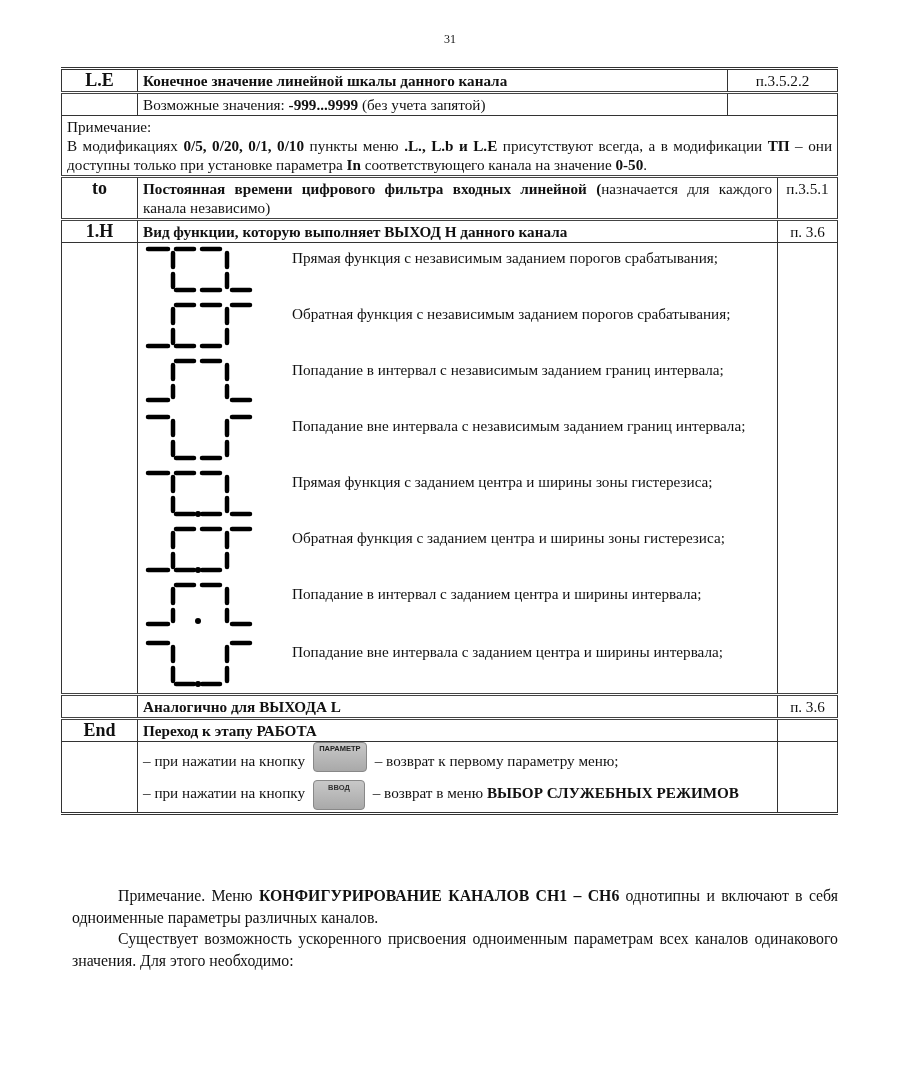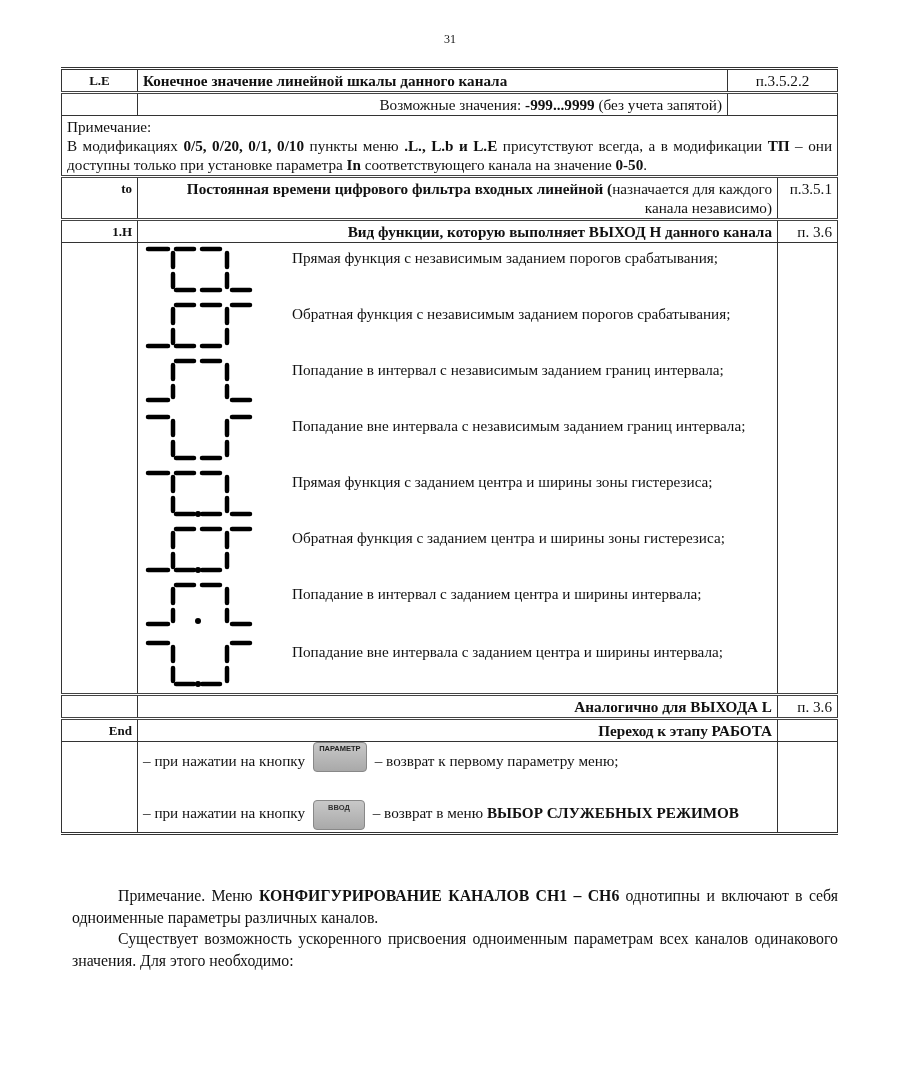--- a/index.html
+++ b/index.html
@@ -12,22 +12,22 @@
     font-size: 12px;
   }
   table.spec {
     position: absolute; top: 67px; left: 61px; width: 776px;
     border-collapse: collapse; table-layout: fixed;
     border-top: 3px double #333; border-bottom: 3px double #333;
   }
   table.spec td {
     border: 1px solid #333; padding: 1px 5px; vertical-align: top; line-height: 19px;
   }
-  table.spec tr.dbl-top td { border-top: 3px double #444; text-align: right; }
-  td.code { text-align: center; font-weight: bold; font-size: 13px; }
+  table.spec tr.dbl-top td { border-top: 3px double #444; }
+  td.code { text-align: center; font-weight: bold; font-size: 18px; }
   td.ref { text-align: center; vertical-align: middle; }
   .b { font-weight: bold; }
   .just { text-align: justify; }
   .note-cell { padding: 1px 5px 2px 5px; line-height: 21.5px; margin-top: 28px; }
 
   
   .func-cell { padding: 0 !important; }
   .func-item { display: flex; align-items: flex-start; height: 56px; position: relative; gap: 28px; }
   .func-item.tall { height: 58px; }
   .glyph { width: 122px; flex: 0 0 122px; height: 56px; position: relative; }
@@ -259,21 +259,21 @@
     <td class="code">End</td>
     <td colspan="2" class="b">Переход к этапу РАБОТА</td>
     <td></td>
   </tr>
   <tr>
     <td></td>
     <td colspan="2" style="padding-top:6px;padding-bottom:2px;">
       <div class="end-line">
         <span>– при нажатии на кнопку </span><span class="btn-inline">ПАРАМЕТР</span><span> – возврат к первому параметру меню;</span>
       </div>
-      <div class="end-line just" style="margin-top:22px;">
+      <div class="end-line just" style="margin-top:2px;">
         <span>– при нажатии на кнопку </span><span class="btn-inline vvod">ВВОД</span><span>  – возврат в меню </span><span class="b" style="padding-left:0">ВЫБОР СЛУЖЕБНЫХ РЕЖИМОВ</span>
       </div>
     </td>
     <td></td>
   </tr>
 </tbody>
   </table>
 
 <div class="bottom-text">
   <p><span>Примечание. Меню </span><span class="b">КОНФИГУРИРОВАНИЕ КАНАЛОВ СН1 – СН6</span><span> однотипны и включают в себя одноименные параметры различных каналов.</span></p>

